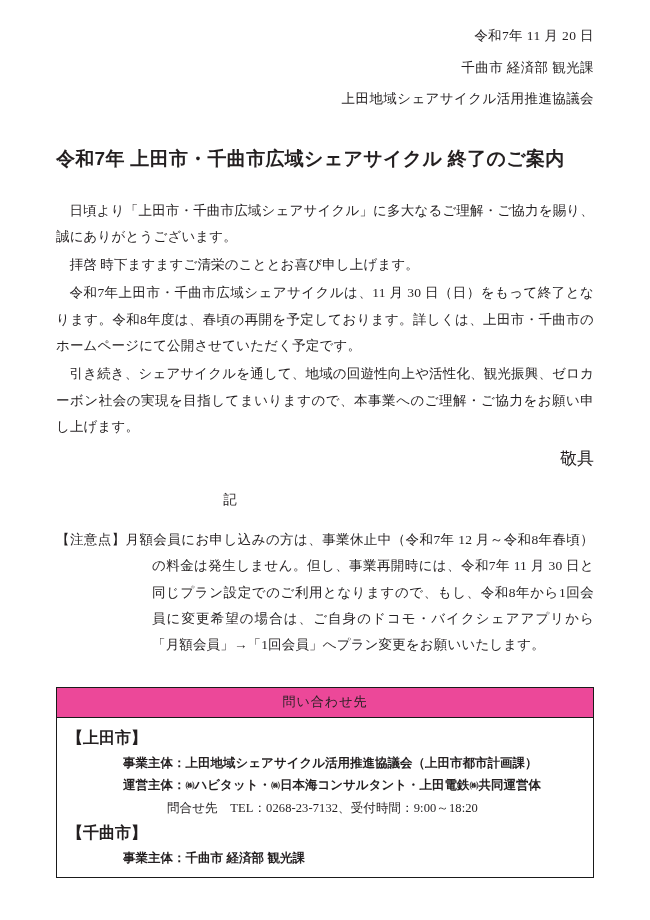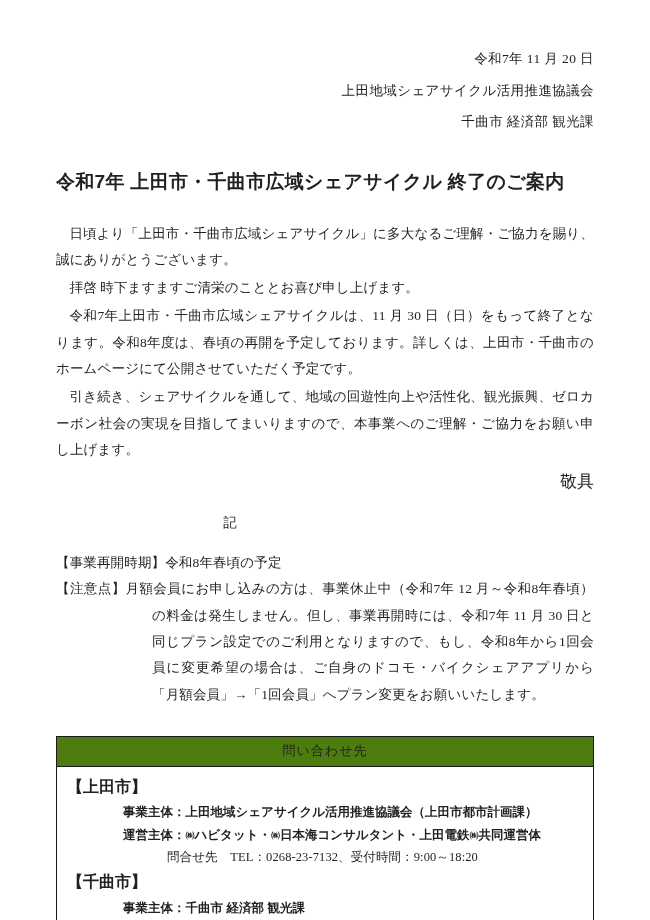--- a/index.html
+++ b/index.html
@@ -12,21 +12,21 @@
     height: 920px;
     font-family: "Liberation Serif", "DejaVu Serif", serif;
     color: #231f20;
     position: relative;
     overflow: hidden;
   }
   .page {
     width: 650px;
     height: 920px;
     box-sizing: border-box;
-    padding: 52px 56px 0 56px;
+    padding: 29px 56px 0 56px;
     position: relative;
   }
 
   
   .doc-header {
     text-align: right;
     font-size: 13.5px;
     line-height: 1.0;
   }
   .doc-header .hline { margin: 0 0 18px 0; letter-spacing: .4px; }
@@ -83,21 +83,21 @@
   }
 
   
   .contact-box {
     margin-top: 28px;
     border: 1.4px solid #1a1a1a;
     width: 100%;
     box-sizing: border-box;
   }
   .contact-title {
-    background: #4d7c0f;
+    background: #ec4899;
     border-bottom: 1.2px solid #1a1a1a;
     text-align: center;
     font-size: 13px;
     padding: 5px 0 6px 0;
     letter-spacing: 1px;
     font-family: "Liberation Sans", "DejaVu Sans", sans-serif;
   }
   .contact-body {
     padding: 6px 10px 7px 10px;
   }
@@ -129,37 +129,36 @@
     letter-spacing: 0;
   }
 </style>
 </head>
 <body>
 
 <div class="page">
 
   <div class="doc-header">
     <p class="hline">令和7年 11 月 20 日</p>
+    <p class="hline">千曲市 経済部 観光課</p>
     <p class="hline">上田地域シェアサイクル活用推進協議会</p>
-    <p class="hline">千曲市 経済部 観光課</p>
   </div>
 
   <h1 class="doc-title">令和7年 上田市・千曲市広域シェアサイクル 終了のご案内</h1>
 
   <div class="body-block">
     <p class="para">日頃より「上田市・千曲市広域シェアサイクル」に多大なるご理解・ご協力を賜り、誠にありがとうございます。</p>
     <p class="para">拝啓 時下ますますご清栄のこととお喜び申し上げます。</p>
     <p class="para">令和7年上田市・千曲市広域シェアサイクルは、11 月 30 日（日）をもって終了となります。令和8年度は、春頃の再開を予定しております。詳しくは、上田市・千曲市のホームページにて公開させていただく予定です。</p>
     <p class="para">引き続き、シェアサイクルを通して、地域の回遊性向上や活性化、観光振興、ゼロカーボン社会の実現を目指してまいりますので、本事業へのご理解・ご協力をお願い申し上げます。</p>
     <p class="closing">敬具</p>
     <p class="ki">記</p>
   </div>
 
   <div class="notes">
-    <p class="note-row">【事業再開時期】令和8年春頃の予定</p>
     <p class="note-row hang">【注意点】月額会員にお申し込みの方は、事業休止中（令和7年 12 月～令和8年春頃）の料金は発生しません。但し、事業再開時には、令和7年 11 月 30 日と同じプラン設定でのご利用となりますので、もし、令和8年から1回会員に変更希望の場合は、ご自身のドコモ・バイクシェアアプリから「月額会員」→「1回会員」へプラン変更をお願いいたします。</p>
   </div>
 
   <div class="contact-box">
     <div class="contact-title">問い合わせ先</div>
     <div class="contact-body">
 
       <p class="c-city">【上田市】</p>
       <p class="c-sub">事業主体：上田地域シェアサイクル活用推進協議会（上田市都市計画課）</p>
       <p class="c-sub">運営主体：<span class="kabu">㈱</span>ハビタット・<span class="kabu">㈱</span>日本海コンサルタント・上田電鉄<span class="kabu">㈱</span>共同運営体</p>

